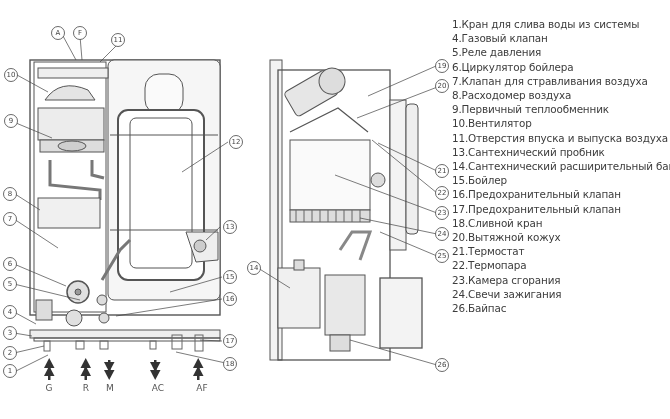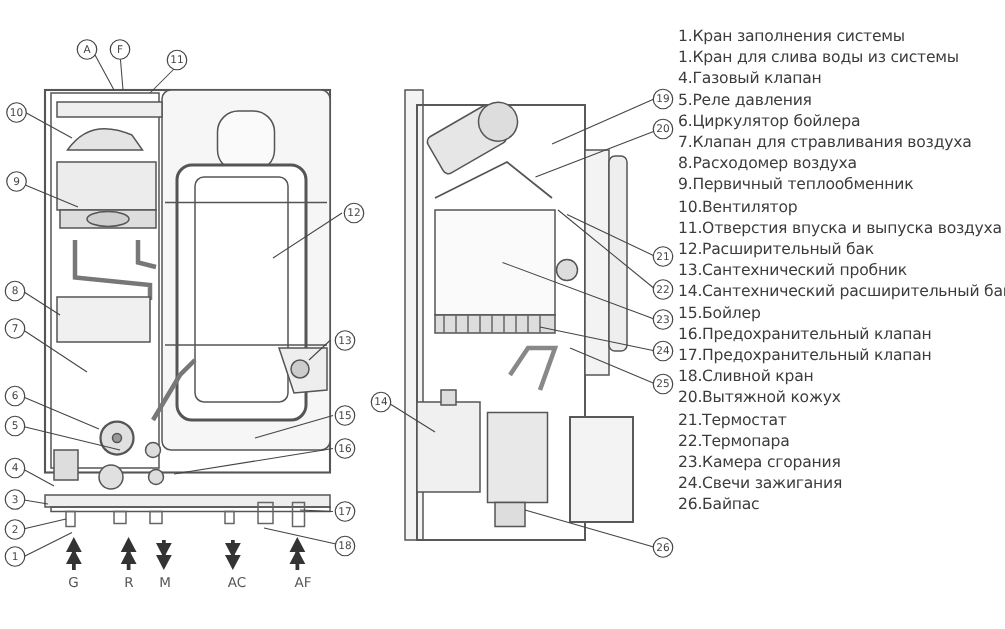--- a/index.html
+++ b/index.html
@@ -219,31 +219,29 @@
       </g>
   </g>
   <text class="port-label" x="49" y="391">G</text>
   <text class="port-label" x="86" y="391">R</text>
   <text class="port-label" x="110" y="391">M</text>
   <text class="port-label" x="158" y="391">AC</text>
   <text class="port-label" x="202" y="391">AF</text>
 </svg>
 
 <div class="legend">
-  <div class="legend-item">1.Кран заполнения системы</div>
   <div class="legend-item">1.Кран для слива воды из системы</div>
   <div class="legend-item">4.Газовый клапан</div>
   <div class="legend-item">5.Реле давления</div>
   <div class="legend-item">6.Циркулятор бойлера</div>
   <div class="legend-item">7.Клапан для стравливания воздуха</div>
   <div class="legend-item">8.Расходомер воздуха</div>
   <div class="legend-item">9.Первичный теплообменник</div>
   <div class="legend-item">10.Вентилятор</div>
   <div class="legend-item">11.Отверстия впуска и выпуска воздуха</div>
-  <div class="legend-item">12.Расширительный бак</div>
   <div class="legend-item">13.Сантехнический пробник</div>
   <div class="legend-item">14.Сантехнический расширительный бак</div>
   <div class="legend-item">15.Бойлер</div>
   <div class="legend-item">16.Предохранительный клапан</div>
   <div class="legend-item">17.Предохранительный клапан</div>
   <div class="legend-item">18.Сливной кран</div>
   <div class="legend-item">20.Вытяжной кожух</div>
   <div class="legend-item">21.Термостат</div>
   <div class="legend-item">22.Термопара</div>
   <div class="legend-item">23.Камера сгорания</div>

